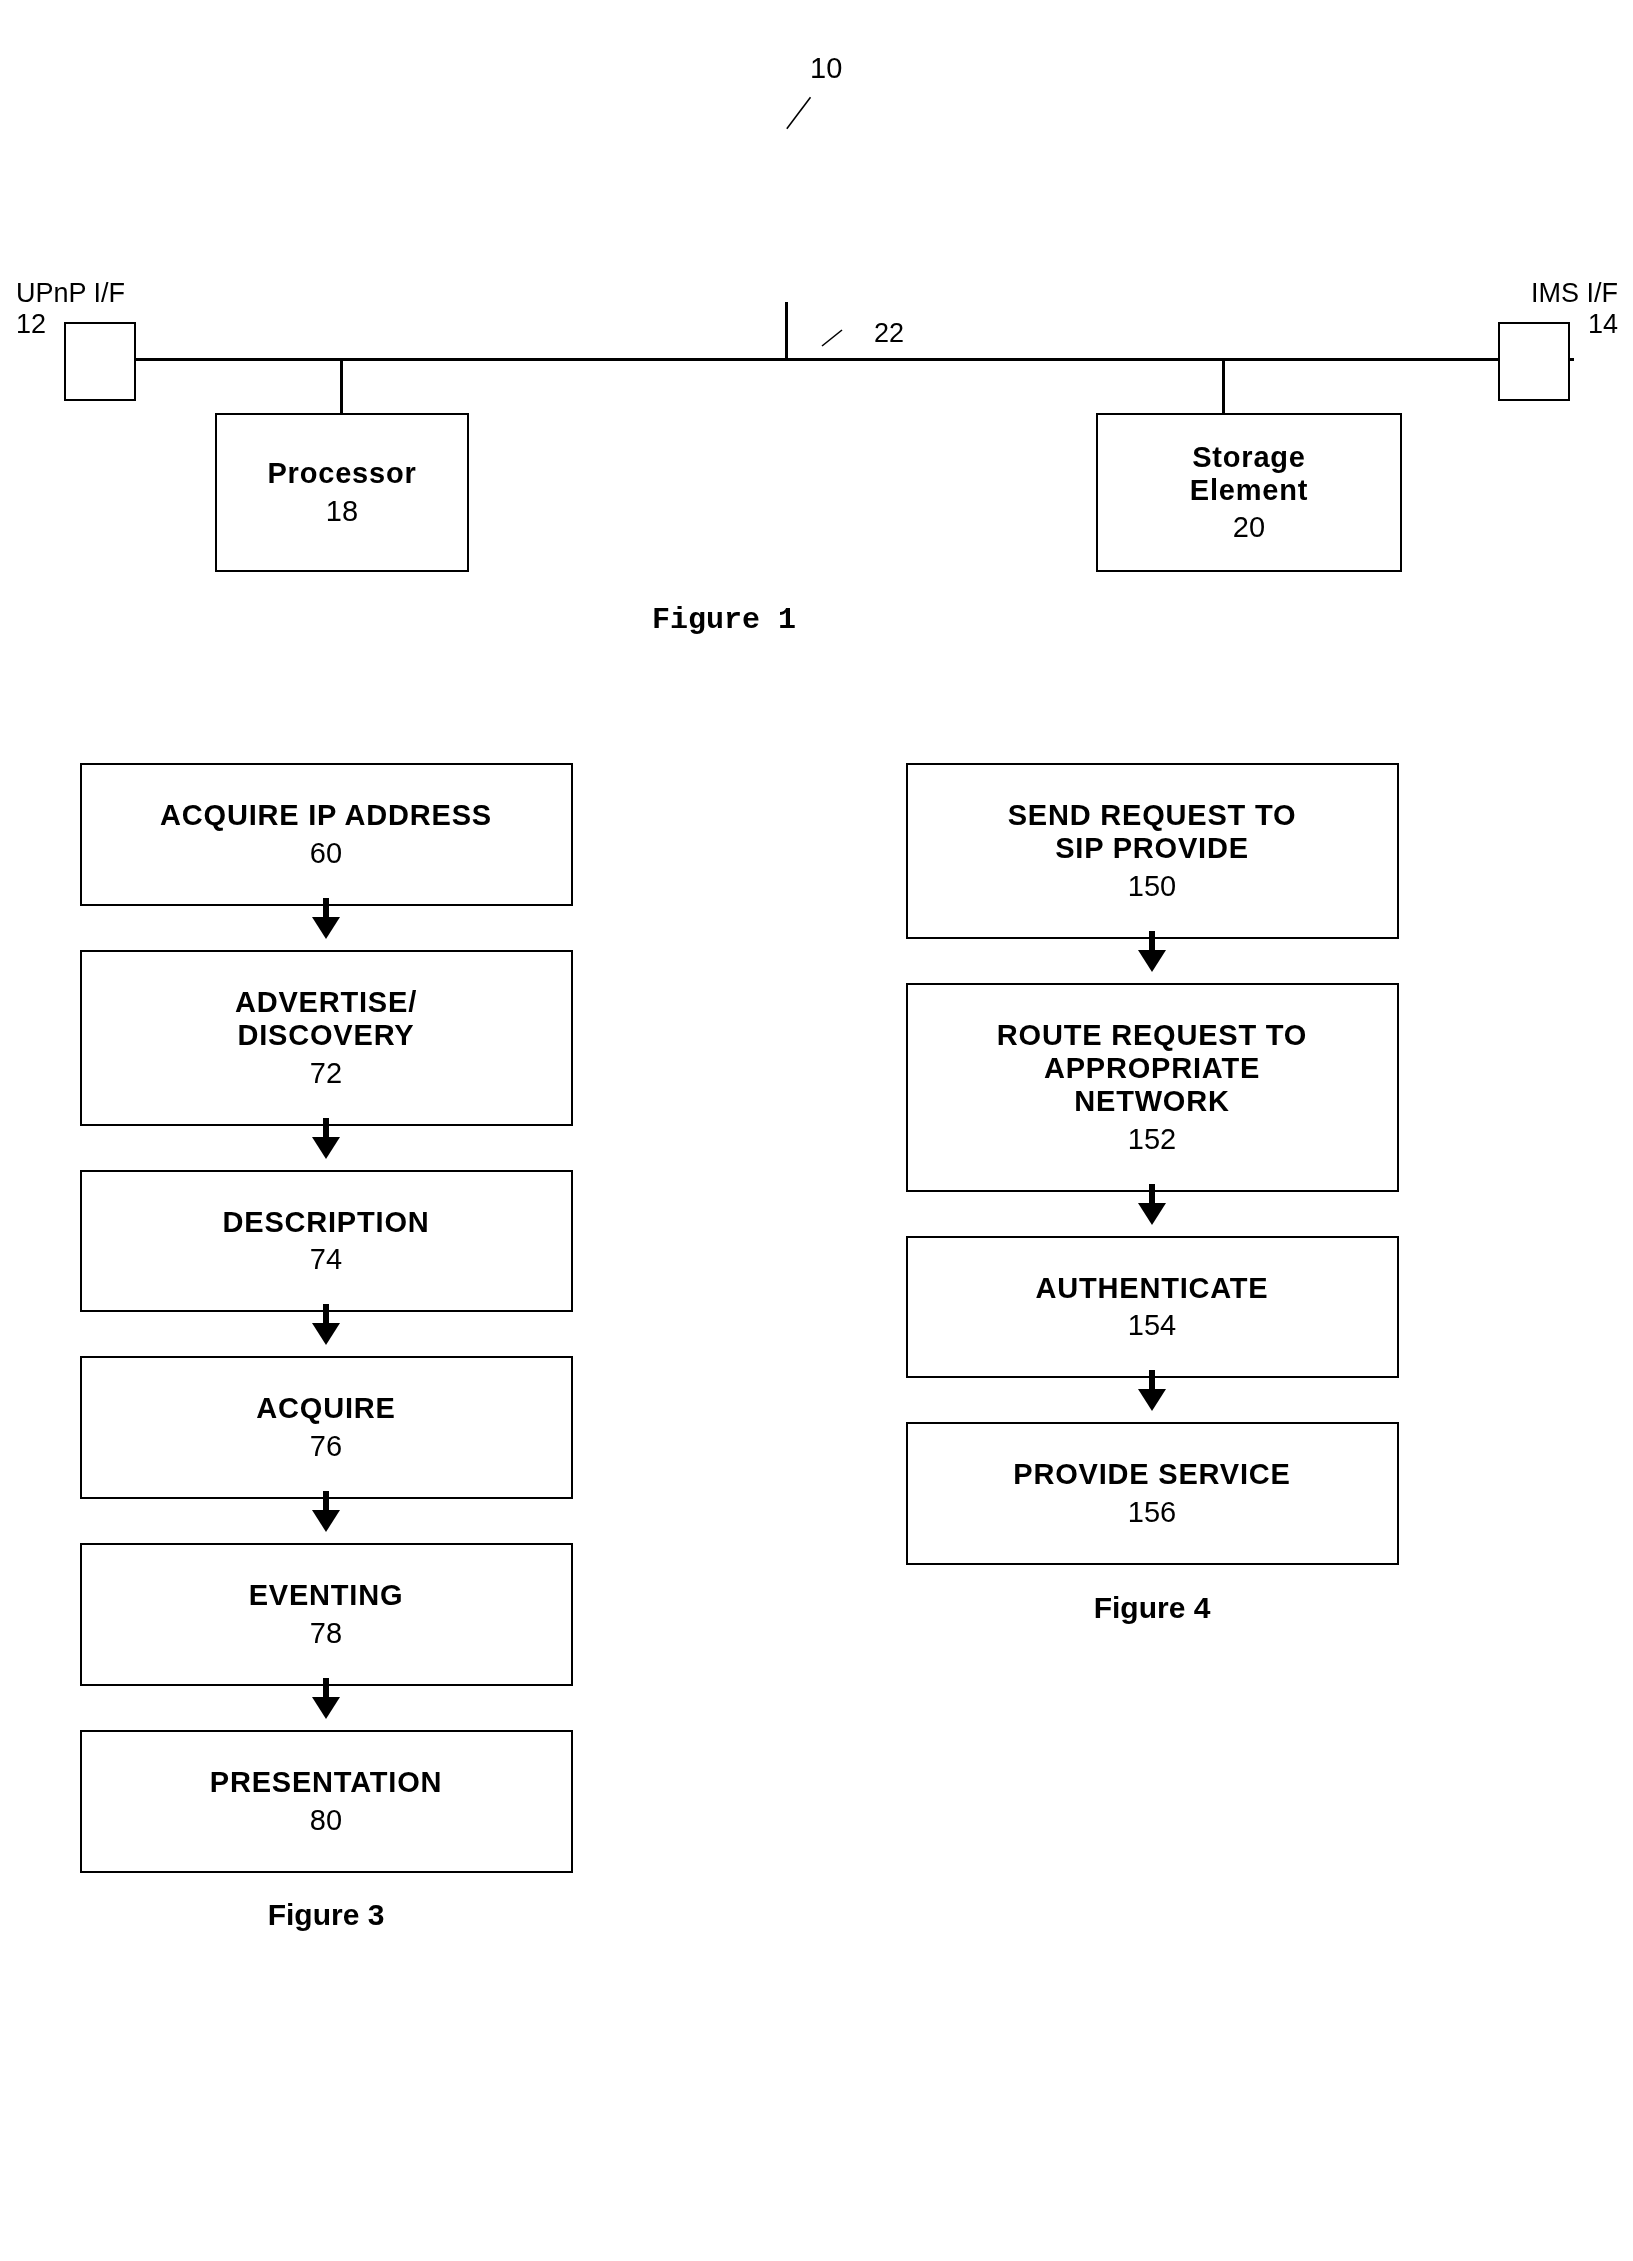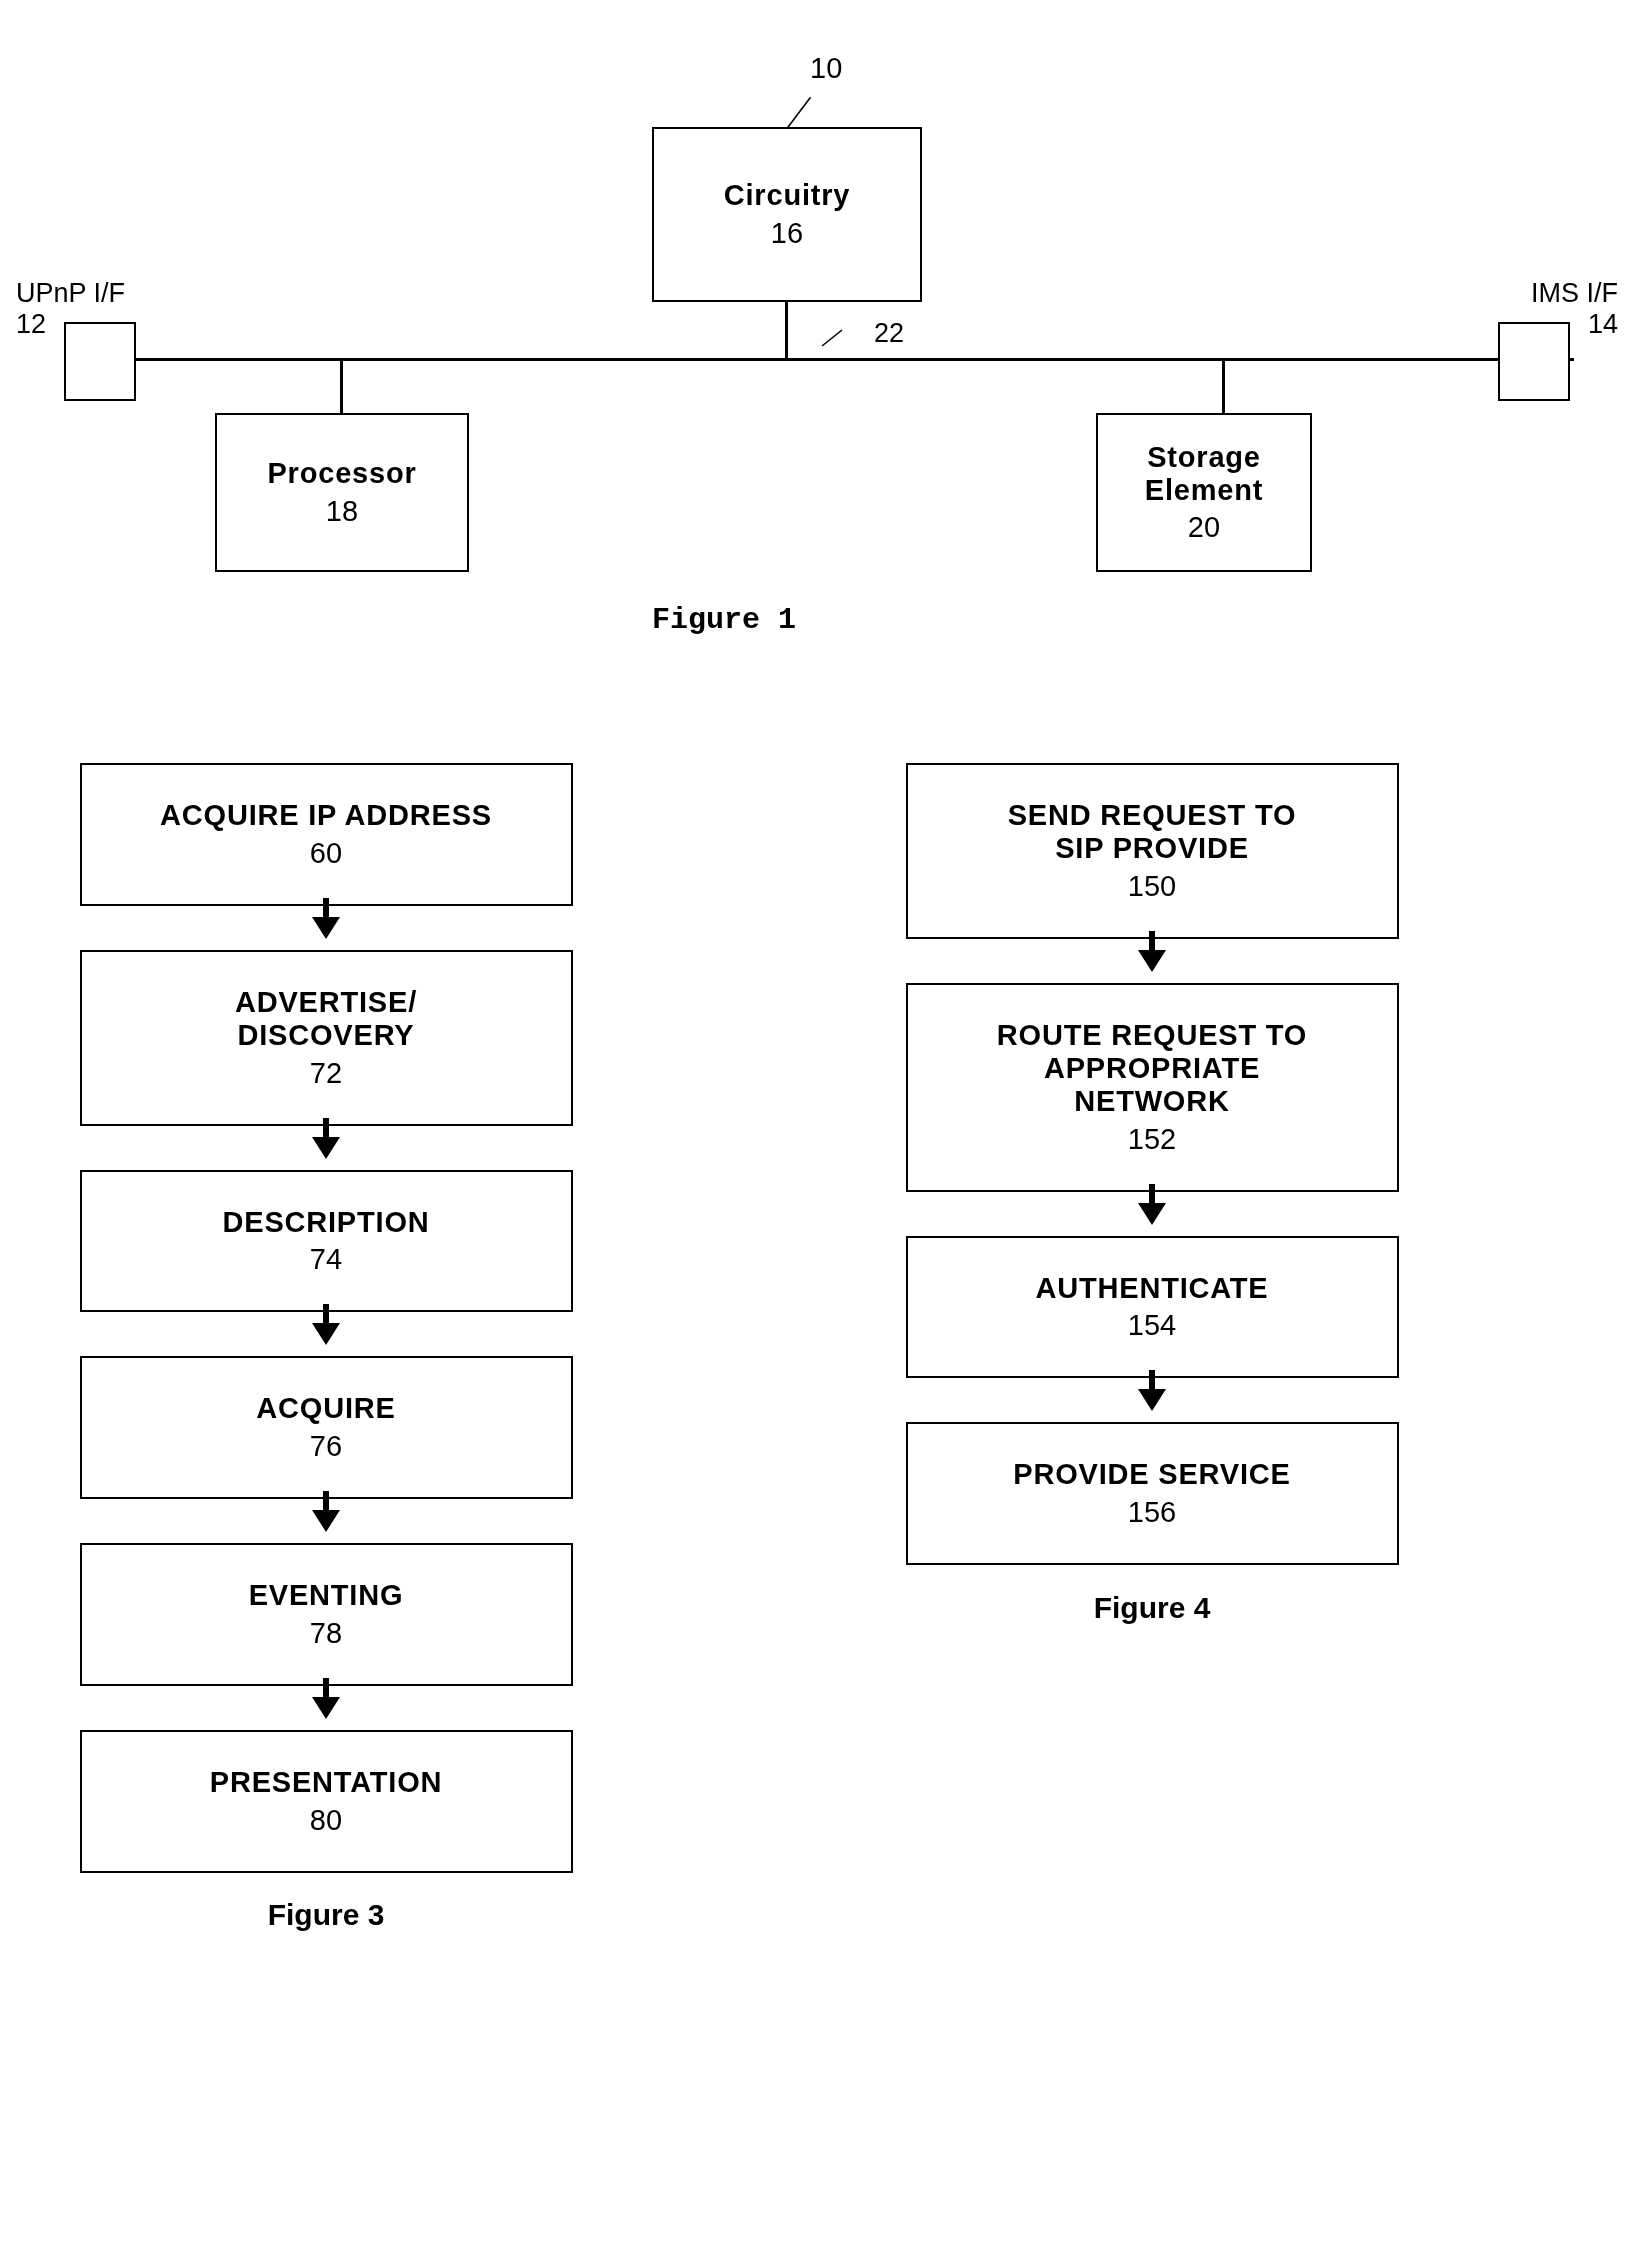--- a/index.html
+++ b/index.html
@@ -121,21 +121,21 @@
       width: 3.2px;
       height: 54px;
       background: #000;
     }
 
     
     .storage-box {
       position: absolute;
       top: 365px;
       left: 1096px;
-      width: 216px;
+      width: 306px;
       height: 159px;
       border: 2.4px solid #000;
       display: flex;
       flex-direction: column;
       align-items: center;
       justify-content: center;
       background: #fff;
     }
     .vert-line-storage {
       position: absolute;
@@ -237,24 +237,20 @@
 <body>
 
 <div class="figure1-container">
 
   <div style="position:absolute;top:4px;left:810px;font-size:29px;">10</div>
 
   <svg style="position:absolute;top:41px;left:771px;" width="79" height="48" viewBox="0 0 100 60">
     <line x1="50" y1="10" x2="20" y2="50" stroke="#000" stroke-width="2"></line>
   </svg>
 
-  <div class="circuitry-box">
-    <span class="flow-box-text-main">Circuitry</span>
-    <span class="flow-box-text-num">16</span>
-  </div>
 
   <div class="vert-line-circuitry"></div>
 
   <div class="bus-line"></div>
 
   <div class="label-22">22</div>
   <svg style="position:absolute;top:278px;left:818px;" width="40" height="24" viewBox="0 0 50 30">
     <line x1="30" y1="5" x2="5" y2="25" stroke="#000" stroke-width="2"></line>
   </svg>
 

